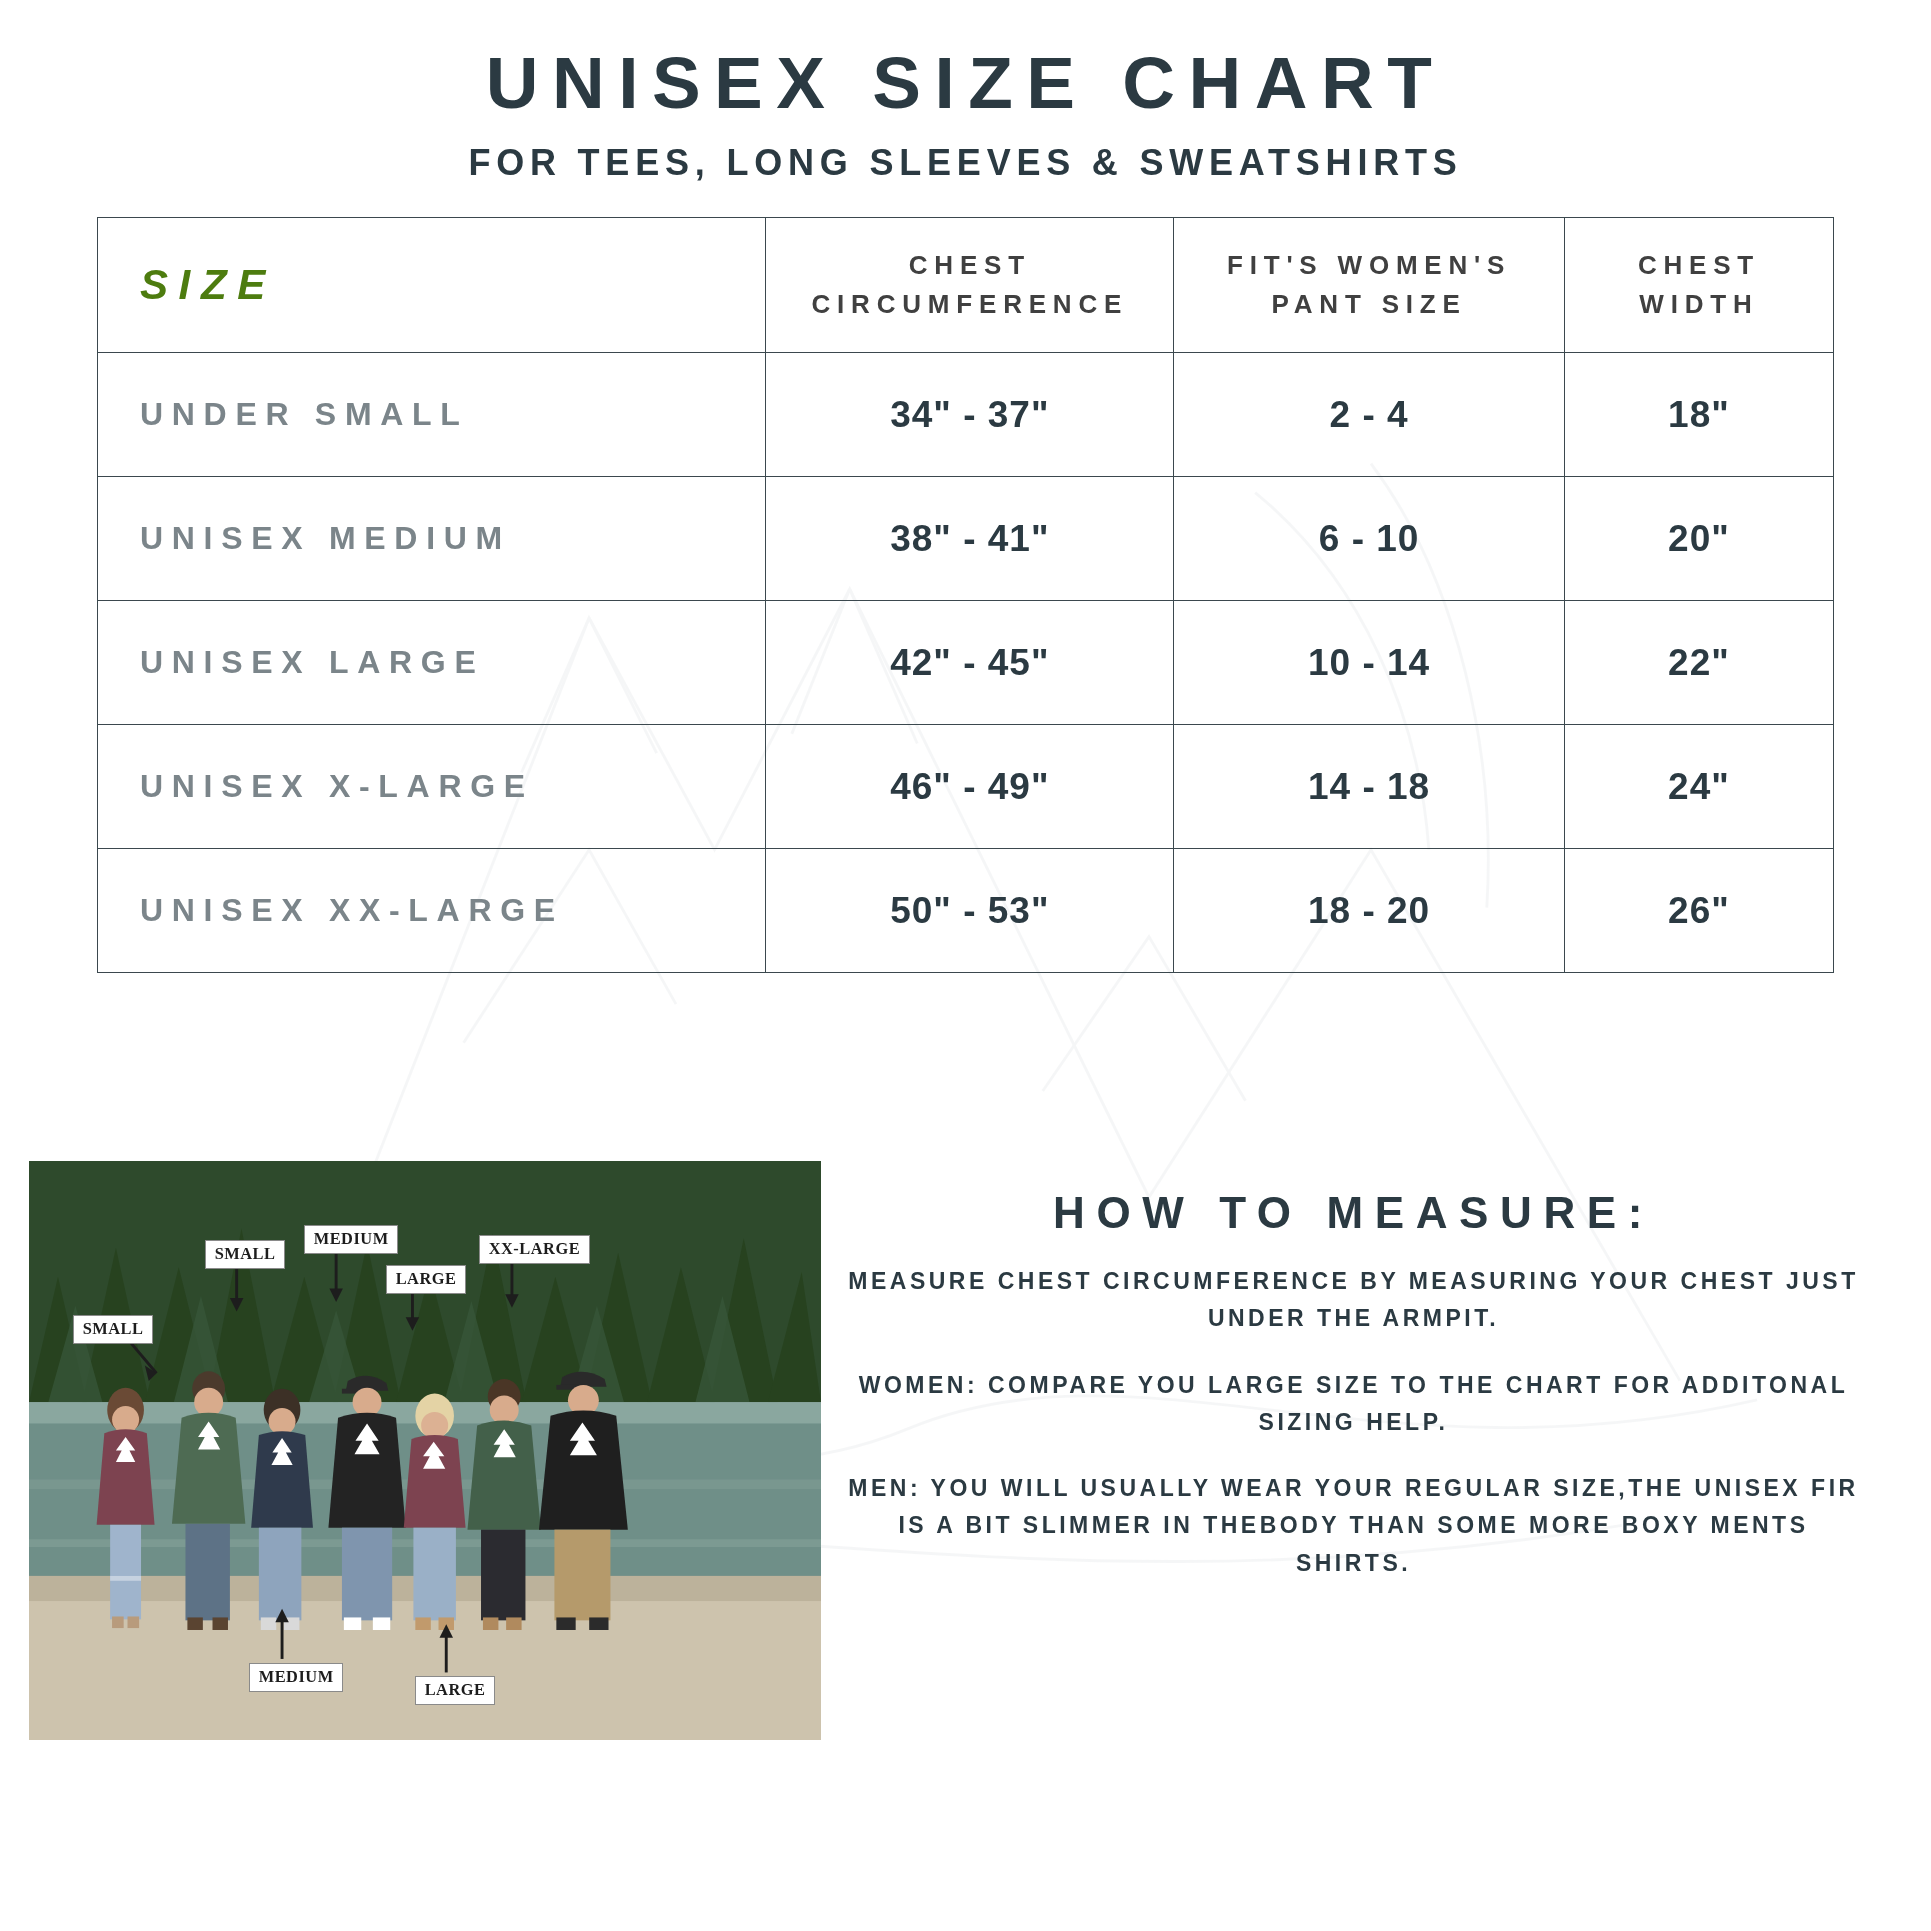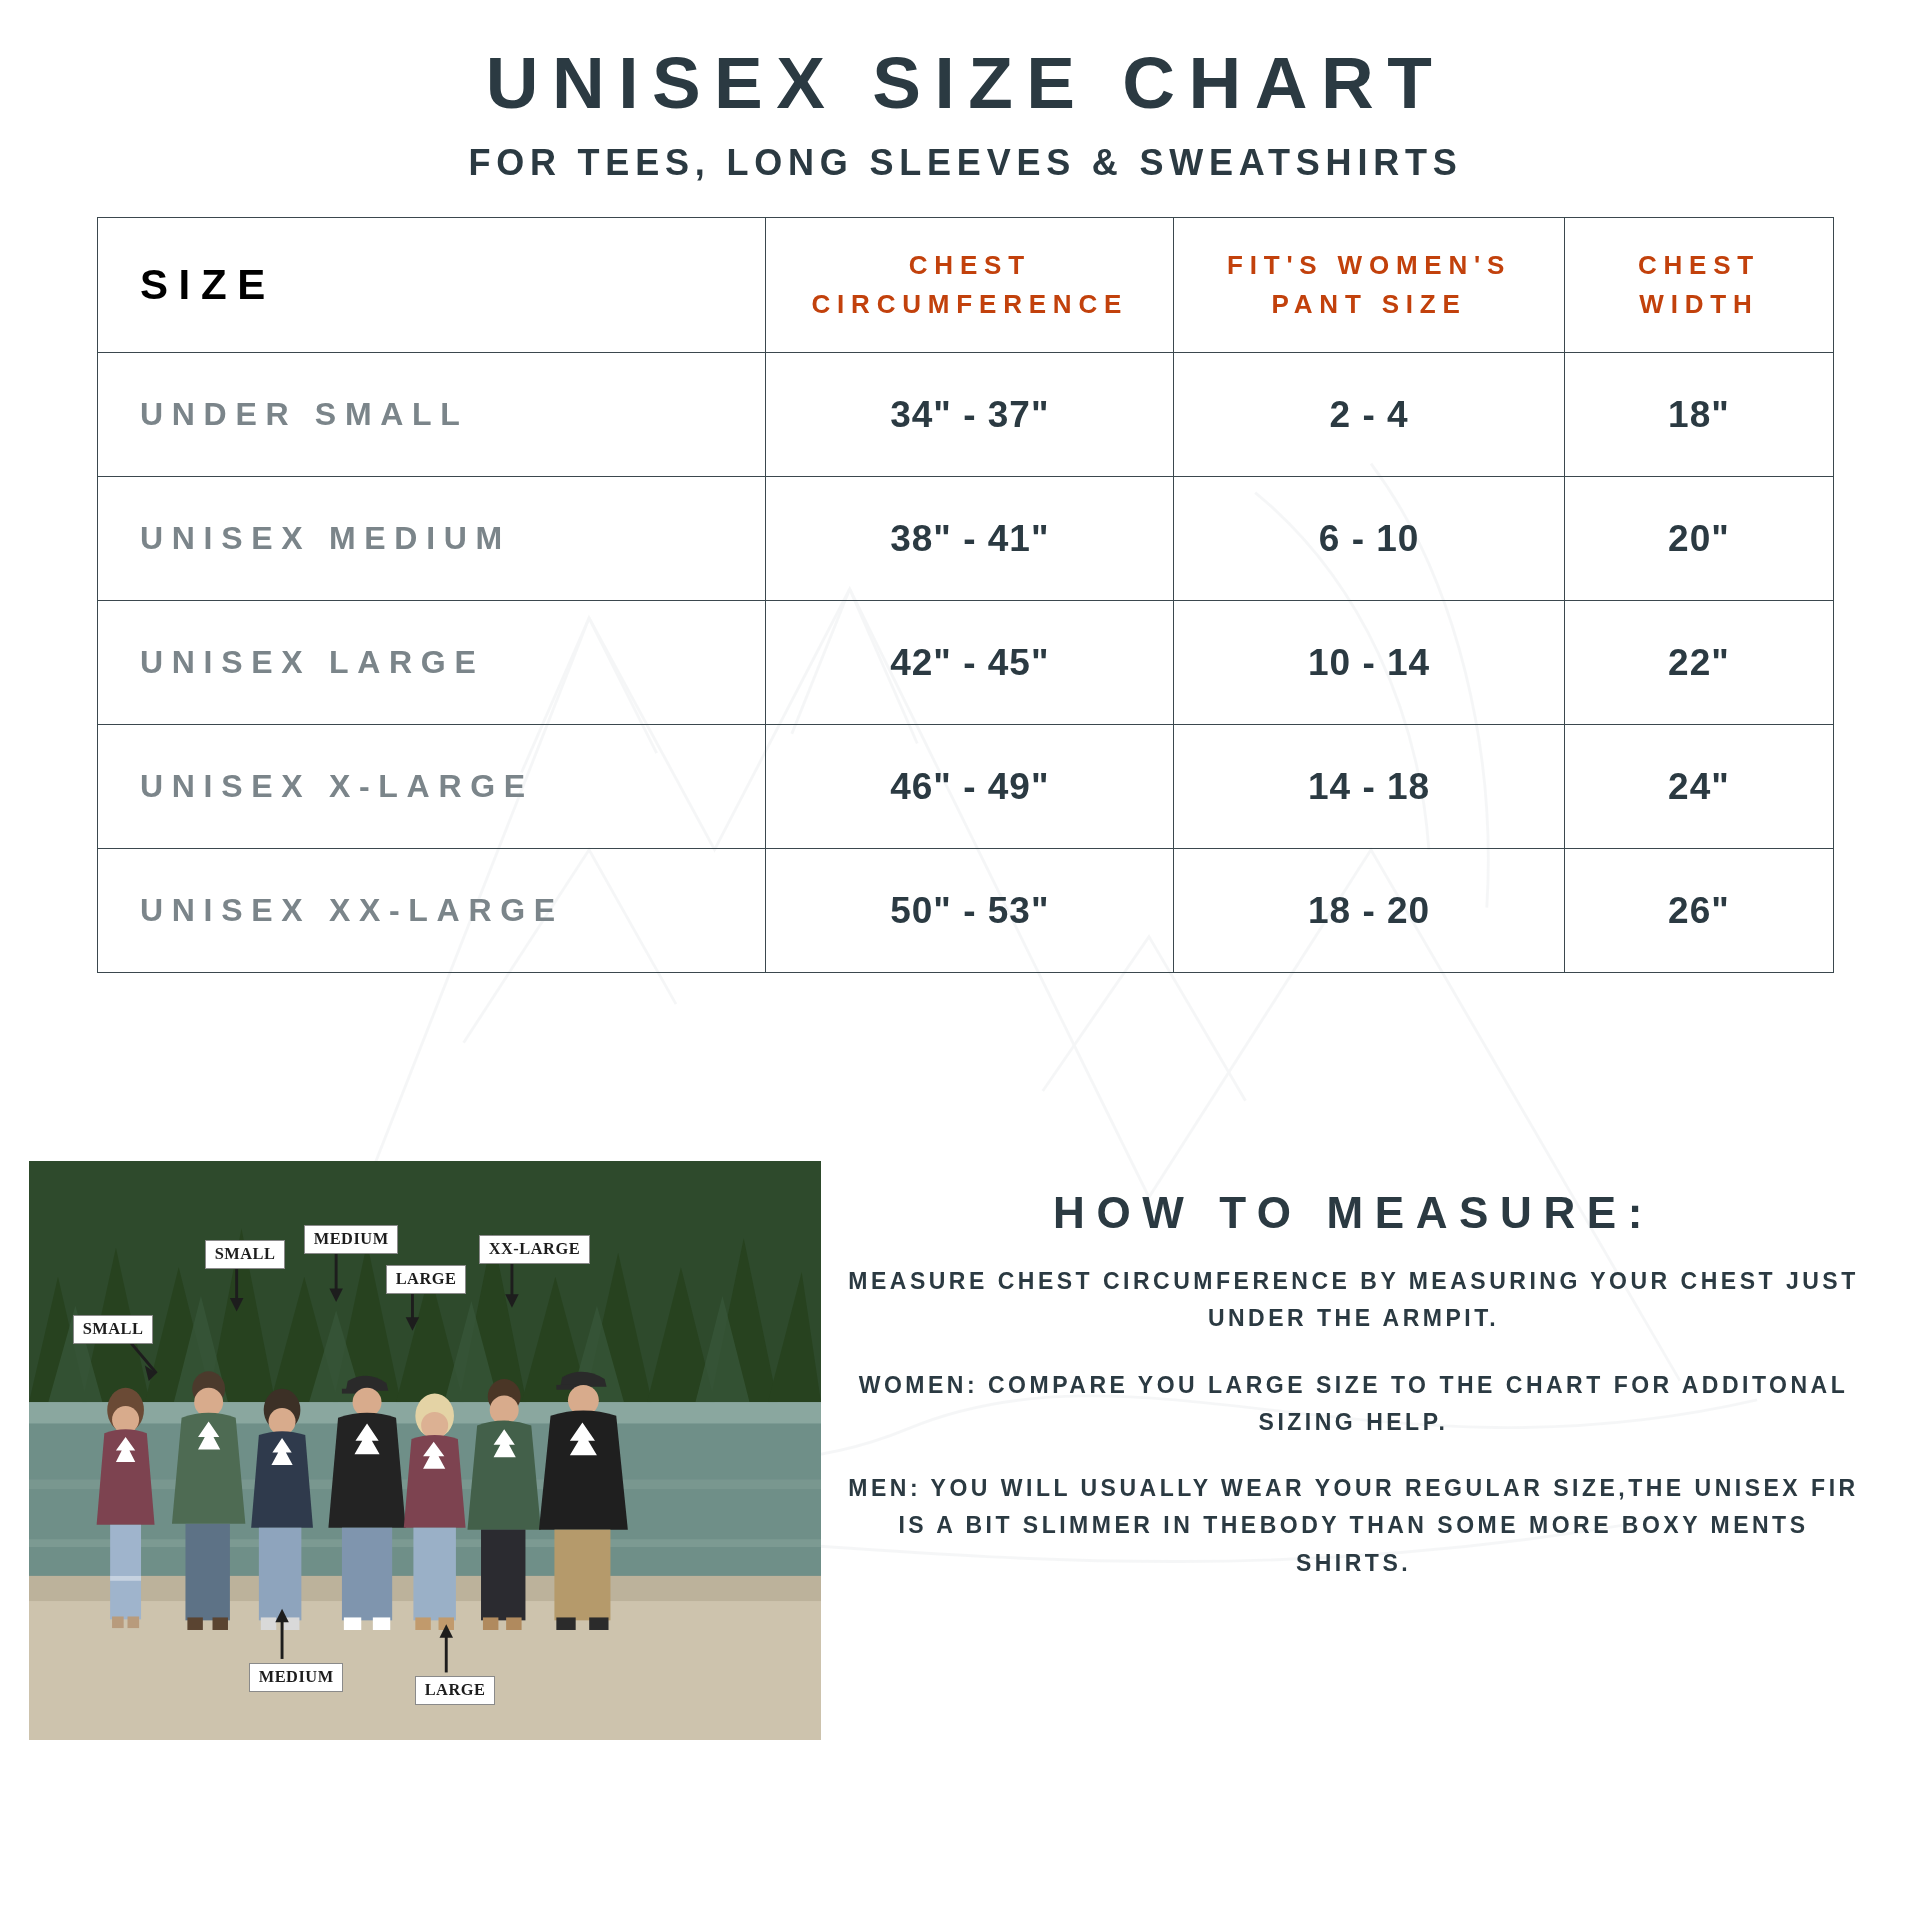--- a/index.html
+++ b/index.html
@@ -66,29 +66,30 @@
   }
   col.c1 { width: 38.5%; }
   col.c2 { width: 23.5%; }
   col.c3 { width: 22.5%; }
   col.c4 { width: 15.5%; }
 
   .th-size {
     font-size: 42px;
     font-weight: 700;
     letter-spacing: 10.6px;
-    color: #000000;
+    color: #4d7c0f;
     text-align: left;
     padding-left: 42px !important;
+    font-style: italic;
   }
   .th-col {
     font-size: 26px;
     font-weight: 700;
     letter-spacing: 6.8px;
-    color: #c2410c;
+    color: #404040;
     text-align: center;
     line-height: 1.5;
   }
   .td-size {
     font-size: 32px;
     font-weight: 700;
     letter-spacing: 8.7px;
     color: #7b858a;
     text-align: left;
     padding-left: 42px !important;

